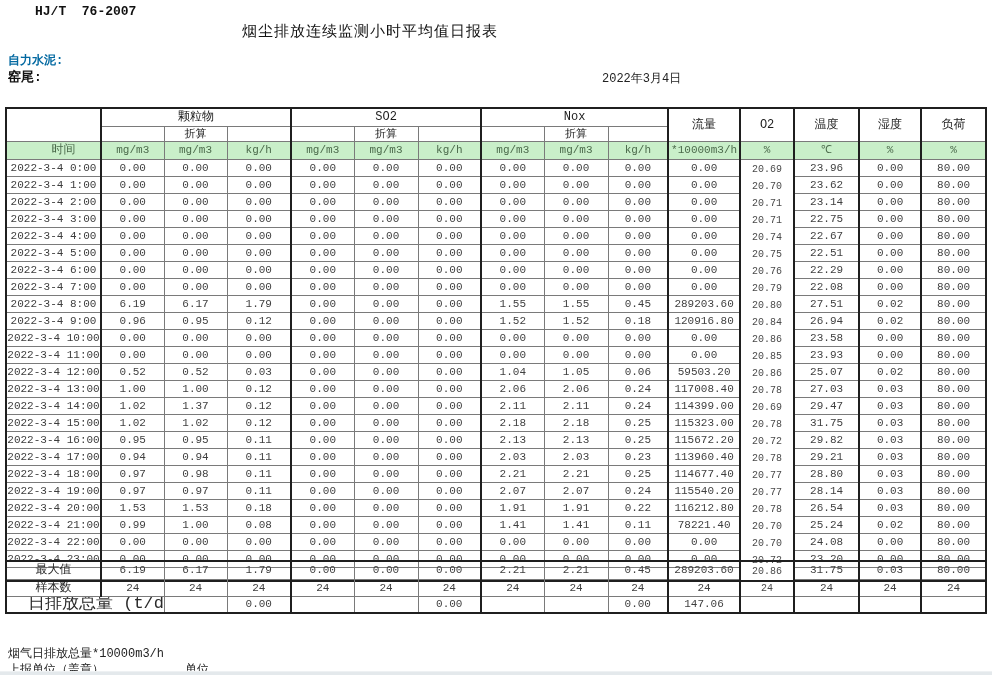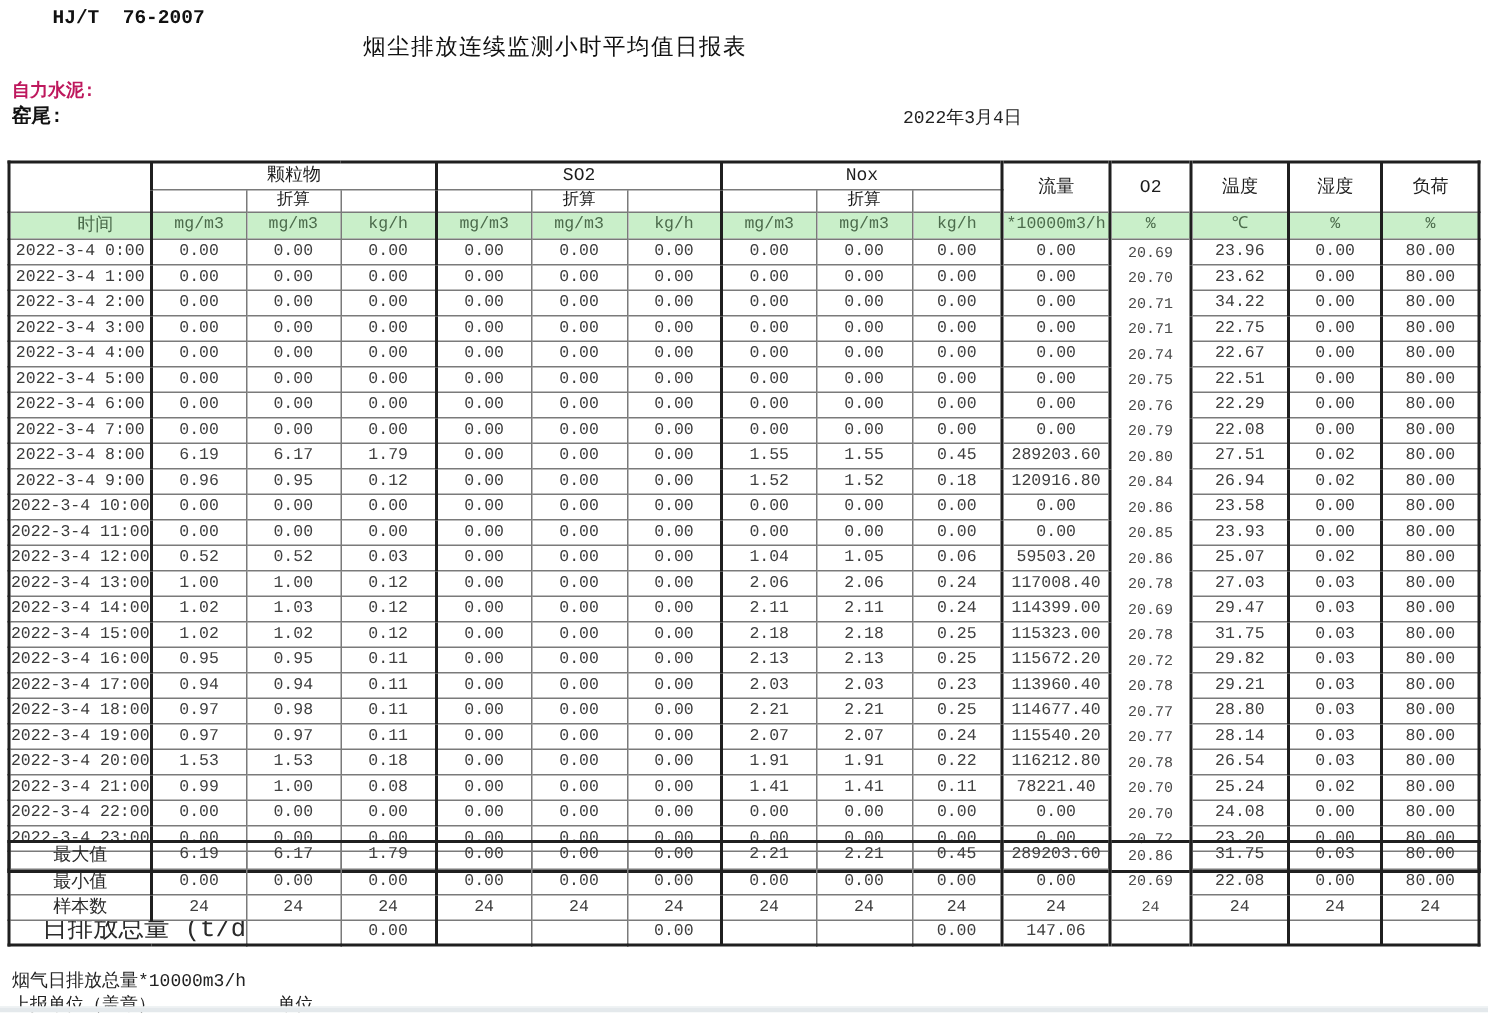--- a/index.html
+++ b/index.html
@@ -1,21 +1,21 @@
 <!DOCTYPE html>
 <html><head>
 <meta charset="utf-8">
 <style>
   * { margin:0; padding:0; box-sizing:border-box; }
   html,body { width:992px; height:675px; background:#ffffff; overflow:hidden; }
   body { position:relative; font-family:"Liberation Mono","DejaVu Sans Mono",monospace; color:#3f3f3f; }
 
   .hdr-std { position:absolute; left:35px; top:4px; font-size:13px; font-weight:bold; color:#111; white-space:pre;text-align:right; }
   .hdr-title { position:absolute; left:0; top:22px; width:740px; text-align:center; font-size:15px; font-weight:normal; color:#111; letter-spacing:1px; }
-  .hdr-company { position:absolute; left:8px; top:52px; font-size:12px; font-weight:bold; color:#be185d; }
+  .hdr-company { position:absolute; left:8px; top:52px; font-size:12px; font-weight:bold; color:#0369a1; }
   .hdr-station { position:absolute; left:8px; top:68px; font-size:13px; font-weight:bold; color:#111; }
   .hdr-date { position:absolute; left:602px; top:70px; font-size:12px; color:#222;text-align:right; }
 
   table { border-collapse:collapse; table-layout:fixed; }
   .maintbl { position:absolute; left:5px; top:107px; width:980px; border:2px solid #1f1f1f; }
   .sumtbl  { position:absolute; left:5px; top:560px; width:980px; border:2px solid #1f1f1f; }
 
   td { border:1px solid #7a7a7a; text-align:center; vertical-align:middle;
        font-size:11px; height:16px; line-height:14px; white-space:nowrap; overflow:hidden; }
 
@@ -147,21 +147,21 @@
         <td class="">0.00</td>
         <td class="">0.00</td>
         <td class="bl2">0.00</td>
         <td class="">0.00</td>
         <td class="">0.00</td>
         <td class="bl2">0.00</td>
         <td class="">0.00</td>
         <td class="">0.00</td>
         <td class="bl2">0.00</td>
         <td class="bl2 o2">20.71</td>
-        <td class="bl2">34.22</td>
+        <td class="bl2">23.14</td>
         <td class="bl2">0.00</td>
         <td class="bl2">80.00</td>
       </tr>
       <tr>
         <td class="time">2022-3-4 3:00</td>
         <td class="bl2">0.00</td>
         <td class="">0.00</td>
         <td class="">0.00</td>
         <td class="bl2">0.00</td>
         <td class="">0.00</td>
@@ -341,21 +341,21 @@
         <td class="">0.24</td>
         <td class="bl2">117008.40</td>
         <td class="bl2 o2">20.78</td>
         <td class="bl2">27.03</td>
         <td class="bl2">0.03</td>
         <td class="bl2">80.00</td>
       </tr>
       <tr>
         <td class="time">2022-3-4 14:00</td>
         <td class="bl2">1.02</td>
-        <td class="">1.03</td>
+        <td class="">1.37</td>
         <td class="">0.12</td>
         <td class="bl2">0.00</td>
         <td class="">0.00</td>
         <td class="">0.00</td>
         <td class="bl2">2.11</td>
         <td class="">2.11</td>
         <td class="">0.24</td>
         <td class="bl2">114399.00</td>
         <td class="bl2 o2">20.69</td>
         <td class="bl2">29.47</td>
@@ -565,37 +565,20 @@
         <td class="bl2">2.21</td>
         <td class="">2.21</td>
         <td class="">0.45</td>
         <td class="bl2">289203.60</td>
         <td class="bl2 o2">20.86</td>
         <td class="bl2">31.75</td>
         <td class="bl2">0.03</td>
         <td class="bl2">80.00</td>
       </tr>
       <tr>
-        <td class="lbl">最小值</td>
-        <td class="bl2">0.00</td>
-        <td class="">0.00</td>
-        <td class="">0.00</td>
-        <td class="bl2">0.00</td>
-        <td class="">0.00</td>
-        <td class="">0.00</td>
-        <td class="bl2">0.00</td>
-        <td class="">0.00</td>
-        <td class="">0.00</td>
-        <td class="bl2">0.00</td>
-        <td class="bl2 o2">20.69</td>
-        <td class="bl2">22.08</td>
-        <td class="bl2">0.00</td>
-        <td class="bl2">80.00</td>
-      </tr>
-      <tr>
         <td class="lbl">样本数</td>
         <td class="bl2">24</td>
         <td class="">24</td>
         <td class="">24</td>
         <td class="bl2">24</td>
         <td class="">24</td>
         <td class="">24</td>
         <td class="bl2">24</td>
         <td class="">24</td>
         <td class="">24</td>

